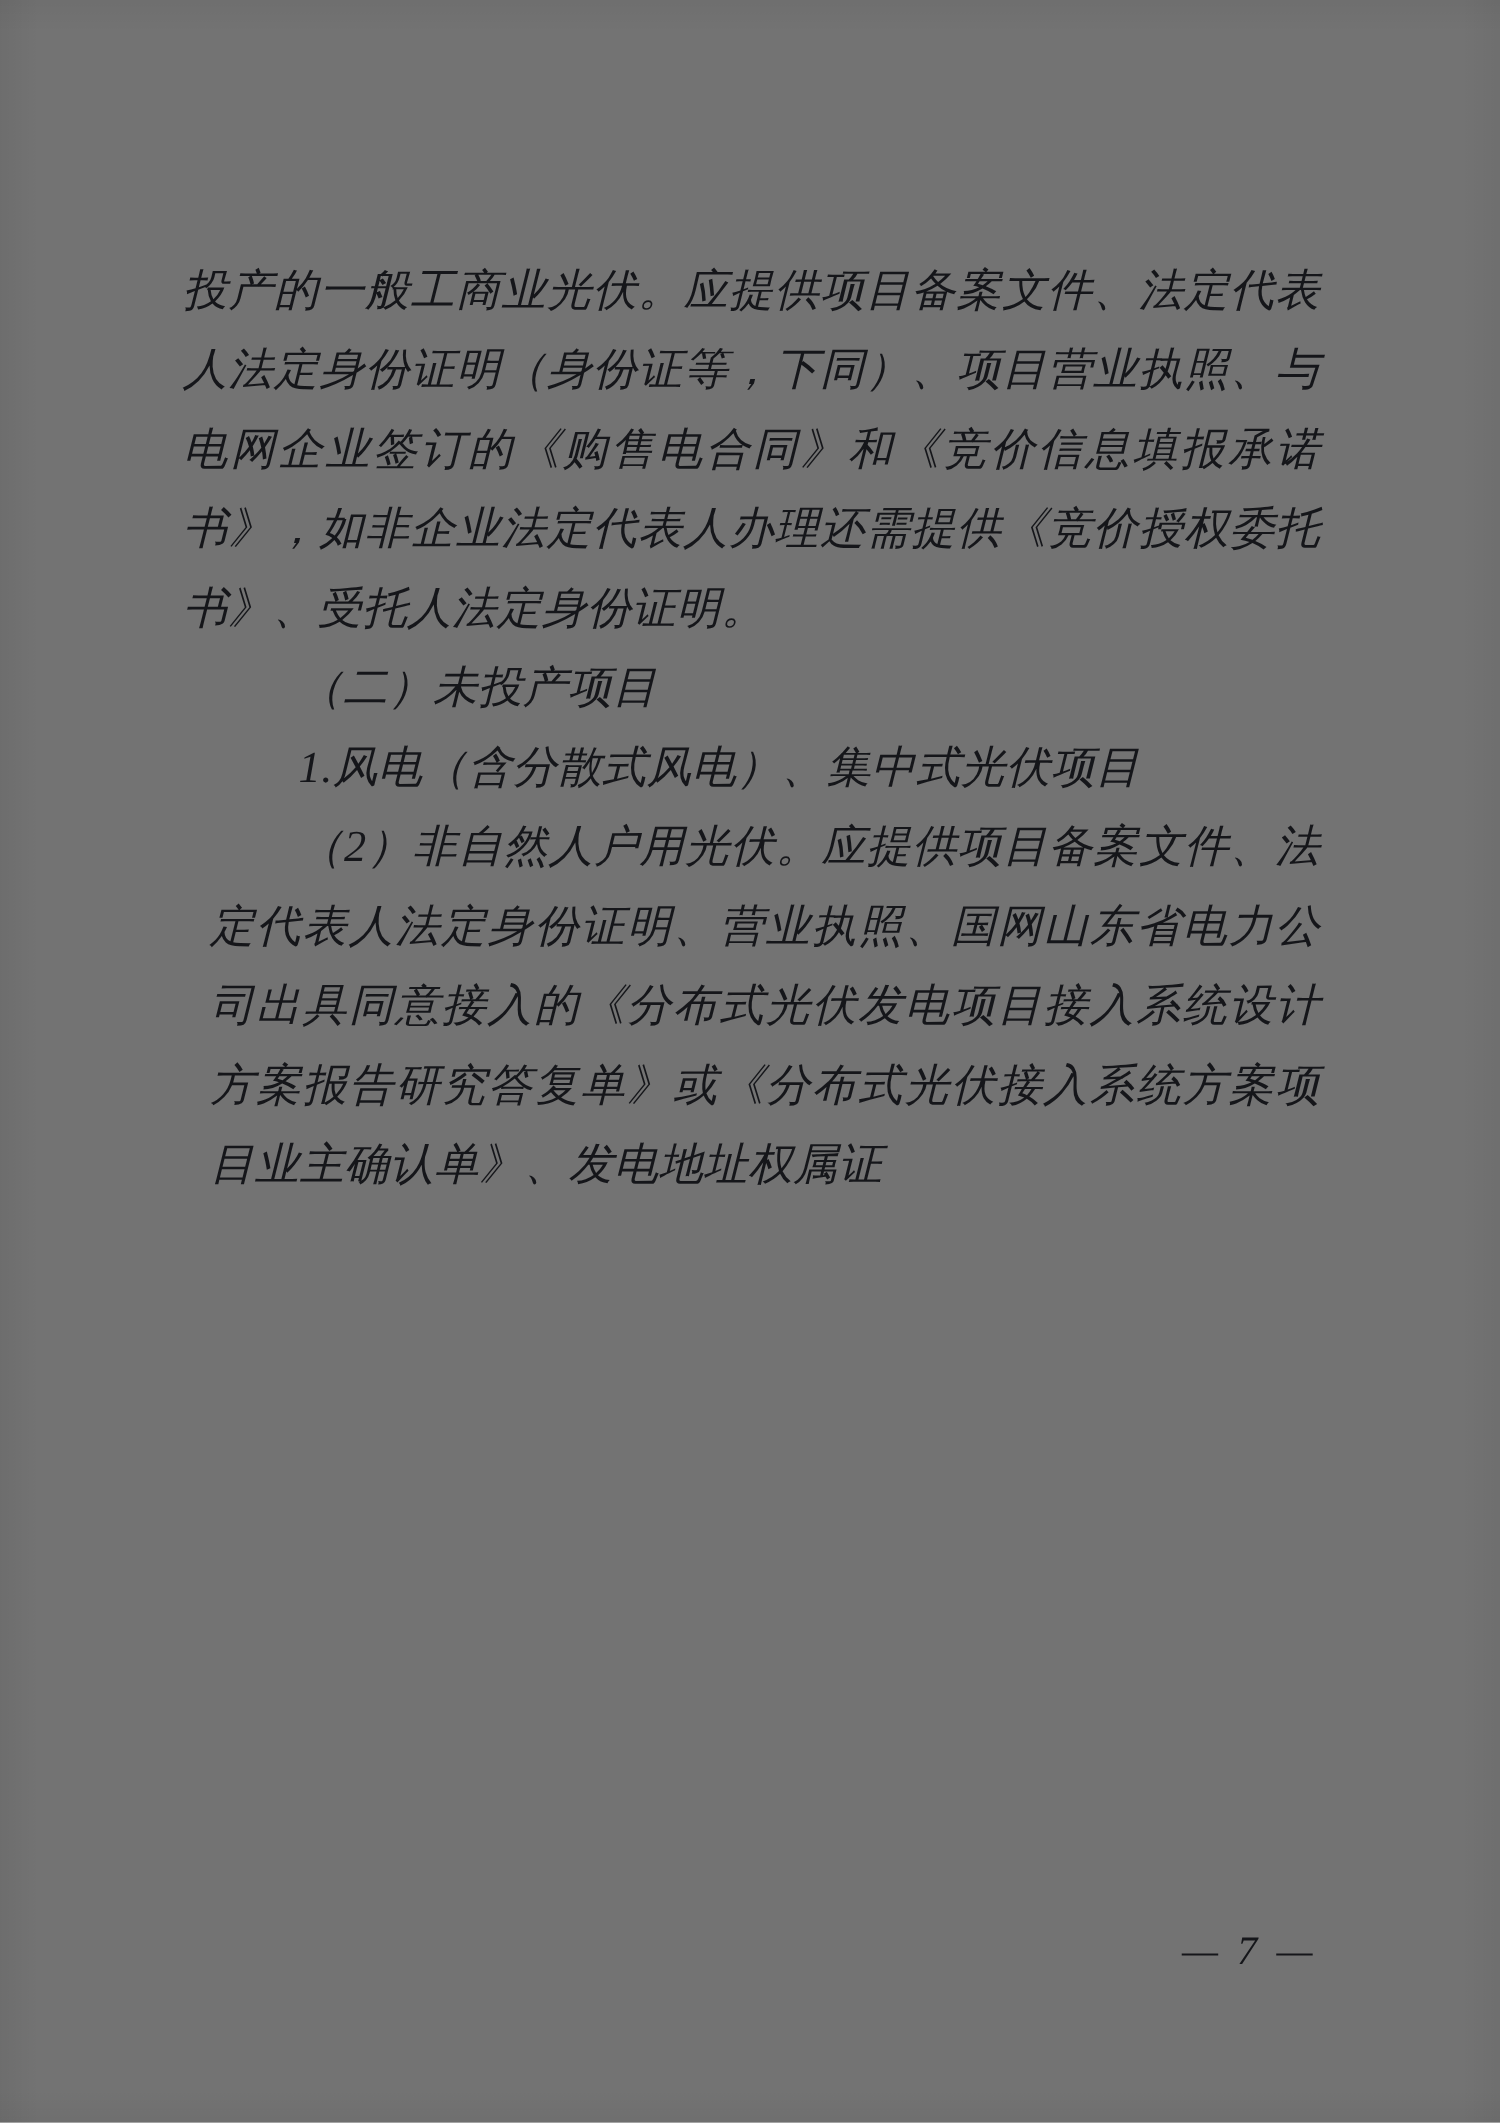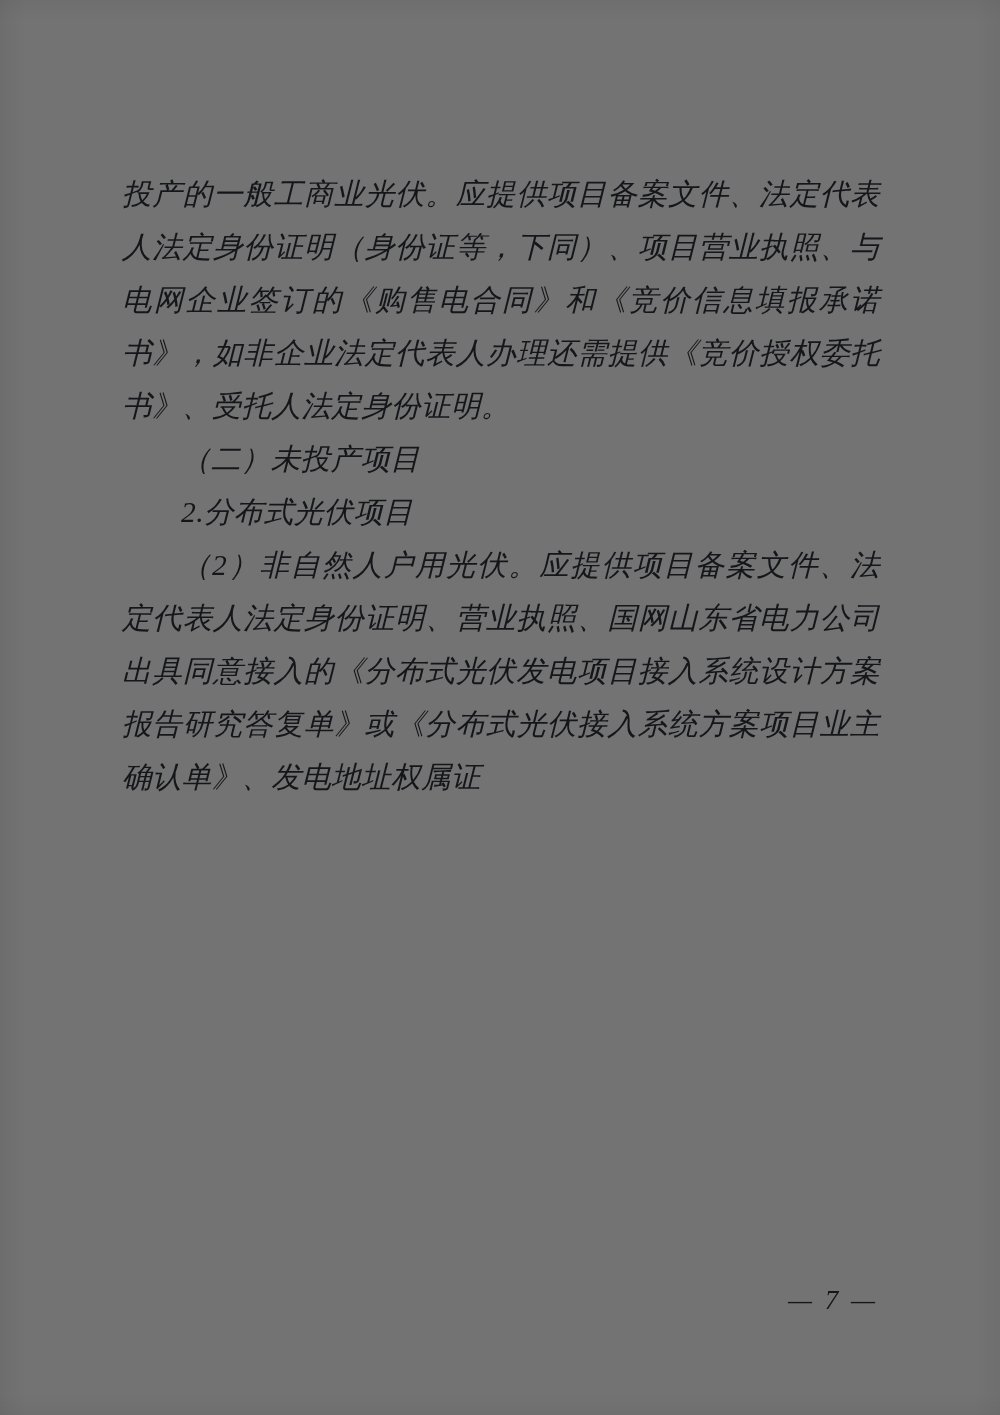--- a/index.html
+++ b/index.html
@@ -38,20 +38,21 @@
     text-justify: inter-ideograph;
     margin: 0;
     color: #15161a;
     font-family: "Liberation Serif", "DejaVu Serif", serif;
   }
   .para.indent {
     text-indent: 59px;
   }
   .para + .para {
     margin-top: 0;
+    margin-left: 18px;
   }
   .footer {
     position: absolute;
     left: 0;
     top: 1285px;
     width: 1000px;
     text-align: right;
     padding-right: 122px;
     box-sizing: border-box;
   }
@@ -89,21 +90,21 @@
 <div class="page">
 
   <div class="scan-edge left"></div>
   <div class="scan-edge right"></div>
   <div class="scan-edge top"></div>
   <div class="scan-edge bottom"></div>
 
   <div class="content">
     <p class="para">投产的一般工商业光伏。应提供项目备案文件、法定代表人法定身份证明（身份证等，下同）、项目营业执照、与电网企业签订的《购售电合同》和《竞价信息填报承诺书》，如非企业法定代表人办理还需提供《竞价授权委托书》、受托人法定身份证明。</p>
     <p class="para indent">（二）未投产项目</p>
-    <p class="para indent">2.分布式光伏项目</p>
+    <p class="para indent">1.风电（含分散式风电）、集中式光伏项目</p>
     <p class="para indent">（2）非自然人户用光伏。应提供项目备案文件、法定代表人法定身份证明、营业执照、国网山东省电力公司出具同意接入的《分布式光伏发电项目接入系统设计方案报告研究答复单》或《分布式光伏接入系统方案项目业主确认单》、发电地址权属证</p>
   </div>
 
   <div class="footer">
     <span class="page-number">— 7 —</span>
   </div>
 
 </div>
 
 </body></html>

